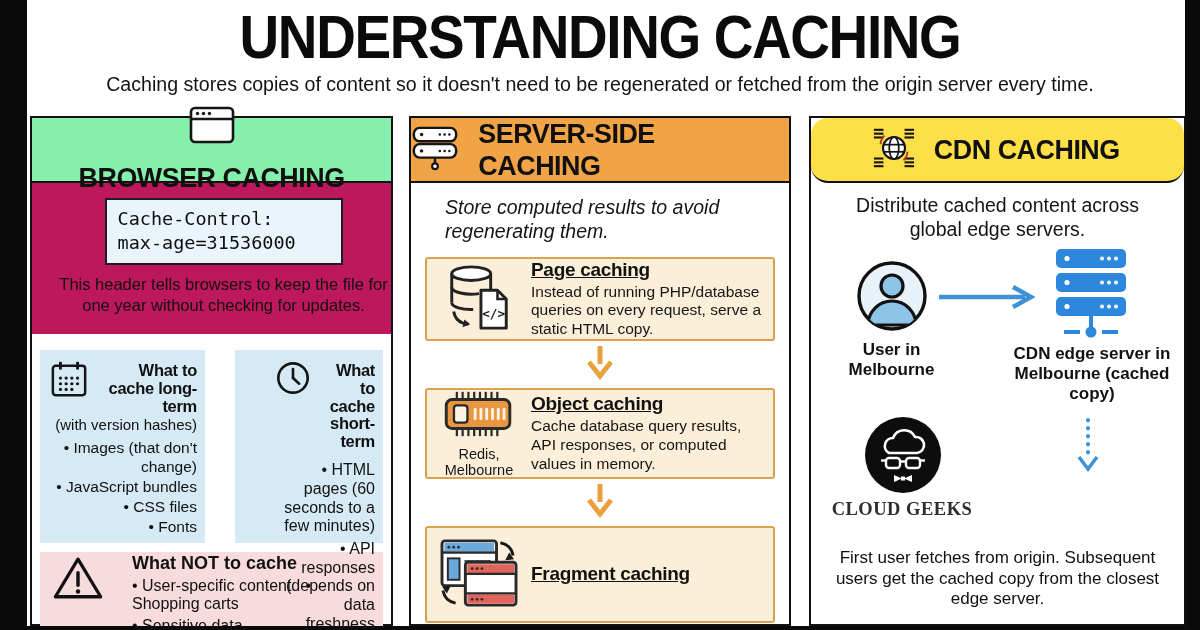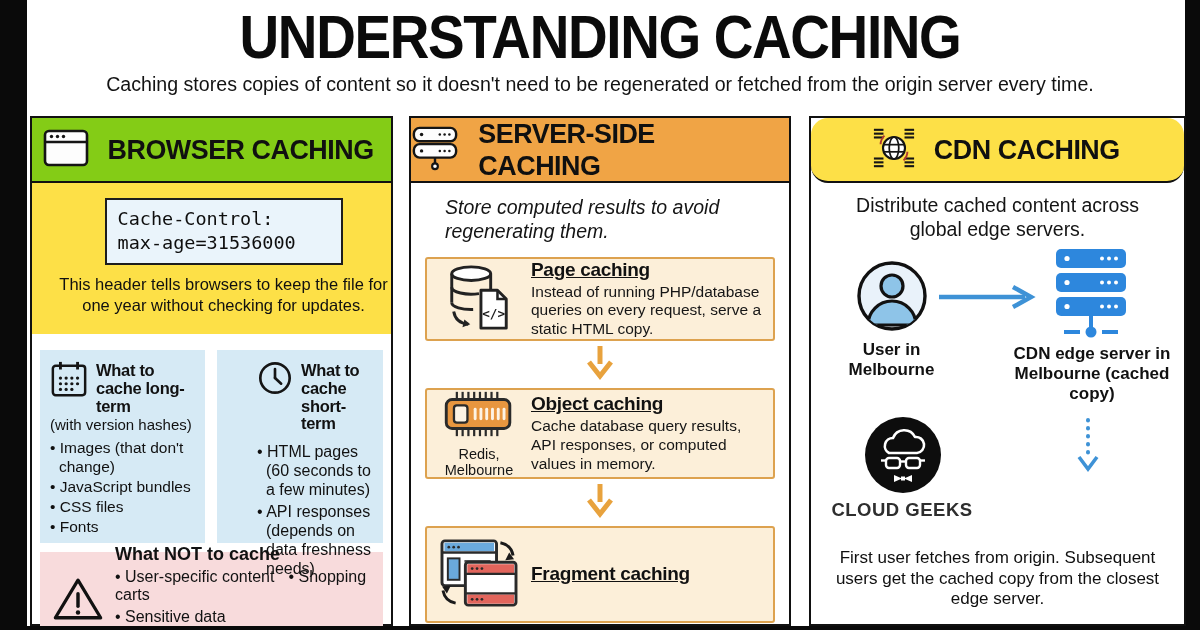--- a/index.html
+++ b/index.html
@@ -25,48 +25,48 @@
 
   .col { position:absolute; top:116px; bottom:4px; border:2.5px solid #111; background:#fff; box-sizing:border-box; }
   .col1 { left:30px;  width:363px; }
   .col2 { left:409px; width:382px; }
   .col3 { left:809px; width:377px; }
 
   .col-header {
     height:63px; border-bottom:2.5px solid #111;
     display:flex; align-items:center; justify-content:center; gap:13px;
   }
-  .col1 .col-header { background:#84cc16; }
+  .col1 .col-header { background:#86efac;flex-direction:column; }
   .col2 .col-header { background:#f0a445; }
   .col3 .col-header { background:#fde047;border-radius:17px; }
   .htxt { font-size:28px; font-weight:700; letter-spacing:-0.5px; color:#101010; transform:scaleX(0.96); }
 
   
-  .sec-code { background:#fde047; height:151px; padding-top:15px; box-sizing:border-box;padding-left:24px; }
+  .sec-code { background:#be185d; height:151px; padding-top:15px; box-sizing:border-box;padding-left:24px; }
   .codebox {
     width:212px; margin:0 auto; background:#eaf4fb; border:2px solid #1d1d1d;
     padding:7px 11px 8px; font-family:"DejaVu Sans Mono", monospace;
     font-size:18.5px; line-height:1.3; color:#0e0e0e;
   }
   .code-caption { margin:9px auto 0; width:330px; text-align:center; font-size:16.5px; line-height:1.24; color:#101010; }
 
-  .cache-row { display:flex; gap:12px; margin:16px 8px 0; }
+  .cache-row { display:flex; gap:30px; margin:16px 8px 0;text-align:right; }
   .cache-box { background:#d6eaf5; padding:10px 8px 8px 10px; box-sizing:border-box; height:193px; }
   .cache-box.leftbx  { width:165px; }
   .cache-box.rightbx { flex:1;padding-left:40px; }
   .cb-head { display:flex; gap:8px; align-items:flex-start; }
   .cb-title { font-size:16.5px; font-weight:700; line-height:1.08; letter-spacing:-0.3px; padding-top:2px; }
   .cb-sub { font-size:15px; margin-top:1px; }
   .cb-list { margin-top:6px; font-size:15.5px; line-height:1.17; }
   .blt { text-indent:-9px; padding-left:9px; margin-top:2px; }
   .blt::before { content:"• "; }
 
   .warn-box {
     background:#f8dbdc; margin:9px 8px 0; height:74px; box-sizing:border-box;
-    display:flex; align-items:flex-end; gap:11px; padding:2px 4px 0 12px;
+    display:flex; align-items:flex-start; gap:28px; padding:2px 4px 0 12px;
   }
   .warn-title { font-size:18px; font-weight:700; line-height:1.1; }
   .warn-line { font-size:16px; margin-top:3px; line-height:1.15; }
   .iblt { margin-right:14px; }
   .iblt::before { content:"• "; }
 
   
   .c2-intro { margin:12px auto 0; width:310px; font-size:19.5px; line-height:1.25; color:#141414;font-style:italic; }
   .sbox {
     margin:0 14px; background:#fcefd9; border:2px solid #dda24f; border-radius:3px;
@@ -94,21 +94,21 @@
     position:absolute; left:208px; top:296px; width:148px; box-sizing:border-box;
     padding:7px 14px; text-align:center; font-weight:700; font-size:15.5px; line-height:1.2;
   }
   .bracket-box::before, .bracket-box::after {
     content:""; position:absolute; top:0; bottom:0; width:9px;
     border:2.5px solid #111;
   }
   .bracket-box::before { left:0; border-right:none; }
   .bracket-box::after  { right:0; border-left:none; }
   .logo-wrap { position:absolute; left:52px; top:232px; }
-  .brand { position:absolute; left:0; top:316px; width:182px; text-align:center; font-weight:700; font-size:18.5px; letter-spacing:0.5px; color:#2e2e2e; }
+  .brand { position:absolute; left:0; top:316px; width:182px; text-align:center; font-weight:700; font-size:18.5px; letter-spacing:0.5px; color:#2e2e2e;font-family:Liberation Serif, serif; }
   .c3-footer { position:absolute; top:365px; left:0; right:0; margin:auto; width:358px; text-align:center; font-size:17px; line-height:1.22; color:#101010; }
 </style>
 </head>
 <body>
 
 <div id="canvas">
   <div class="bar bar-left"></div>
   <div class="bar bar-right"></div>
   <div class="bar bar-bottom"></div>
 

